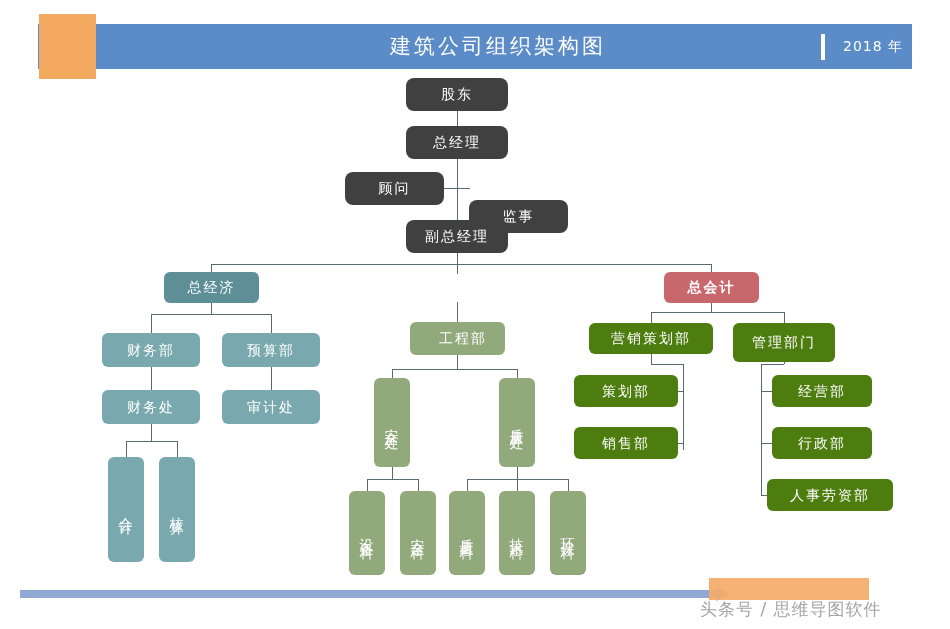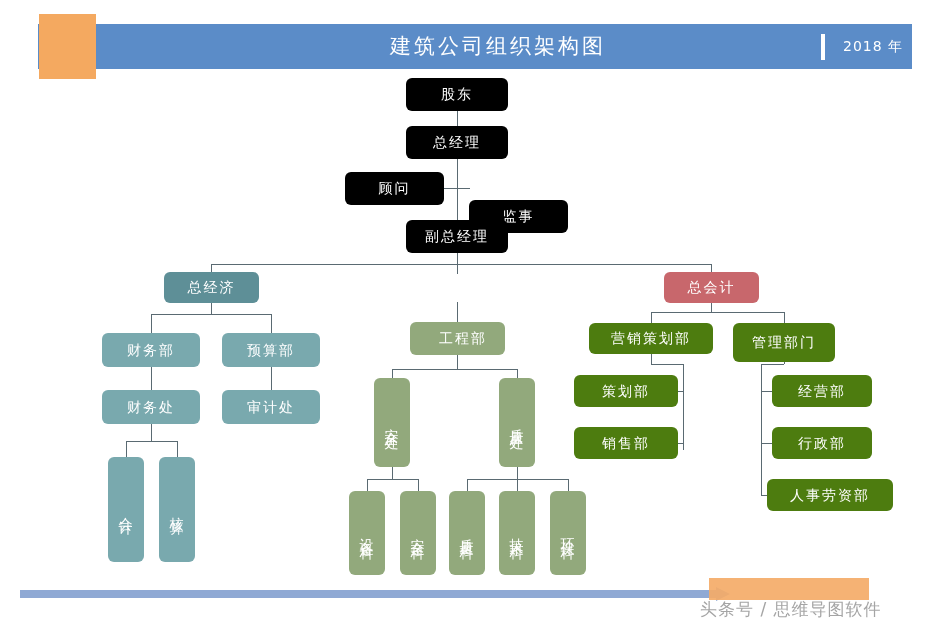--- a/index.html
+++ b/index.html
@@ -57,21 +57,21 @@
     position:absolute;box-sizing:border-box;
     border-radius:6px;color:#ffffff;
     display:flex;align-items:center;justify-content:center;
     text-align:center;letter-spacing:2px;
     font-size:14px;line-height:1.15;
   }
   .node.vertical{
     writing-mode:vertical-rl;text-orientation:upright;
     letter-spacing:4px;
   }
-  .node.blue{background:#000000;}
+  .node.blue{background:#404040;border-radius:8px;}
   .node.teal-dark{background:#5e8f97;}
   .node.teal{background:#79a9ae;}
   .node.green-dark{background:#74885f;}
   .node.green{background:#92a97c;}
   .node.red-dark{background:#c8676c;}
   .node.red{background:#4d7c0f;}
 
   
   .ln{position:absolute;background:#5a6a72;}
   .lnv{width:1px;}
@@ -165,21 +165,21 @@
 
   <div class="node green" style="left:410px;top:322px;width:95px;height:33px;padding-left:11px;">工程部</div>
   <div class="node green vertical" style="left:374px;top:378px;width:36px;height:89px;">安全处</div>
   <div class="node green vertical" style="left:499px;top:378px;width:36px;height:89px;">质量处</div>
   <div class="node green vertical" style="left:349px;top:491px;width:36px;height:84px;">设备科</div>
   <div class="node green vertical" style="left:400px;top:491px;width:36px;height:84px;">安全科</div>
   <div class="node green vertical" style="left:449px;top:491px;width:36px;height:84px;">质量科</div>
   <div class="node green vertical" style="left:499px;top:491px;width:36px;height:84px;">技术科</div>
   <div class="node green vertical" style="left:550px;top:491px;width:36px;height:84px;">环保科</div>
 
-  <div class="node red-dark" style="left:664px;top:272px;width:95px;height:31px;">总会计</div>
+  <div class="node red-dark" style="left:664px;top:272px;width:95px;height:31px;font-weight:bold;">总会计</div>
   <div class="node red" style="left:589px;top:323px;width:124px;height:31px;">营销策划部</div>
   <div class="node red" style="left:733px;top:323px;width:102px;height:39px;">管理部门</div>
   <div class="node red" style="left:574px;top:375px;width:104px;height:32px;">策划部</div>
   <div class="node red" style="left:574px;top:427px;width:104px;height:32px;">销售部</div>
   <div class="node red" style="left:772px;top:375px;width:100px;height:32px;">经营部</div>
   <div class="node red" style="left:772px;top:427px;width:100px;height:32px;">行政部</div>
   <div class="node red" style="left:767px;top:479px;width:126px;height:32px;">人事劳资部</div>
 
   <div class="footer-bar"></div>
   <div class="footer-arrow"></div>

